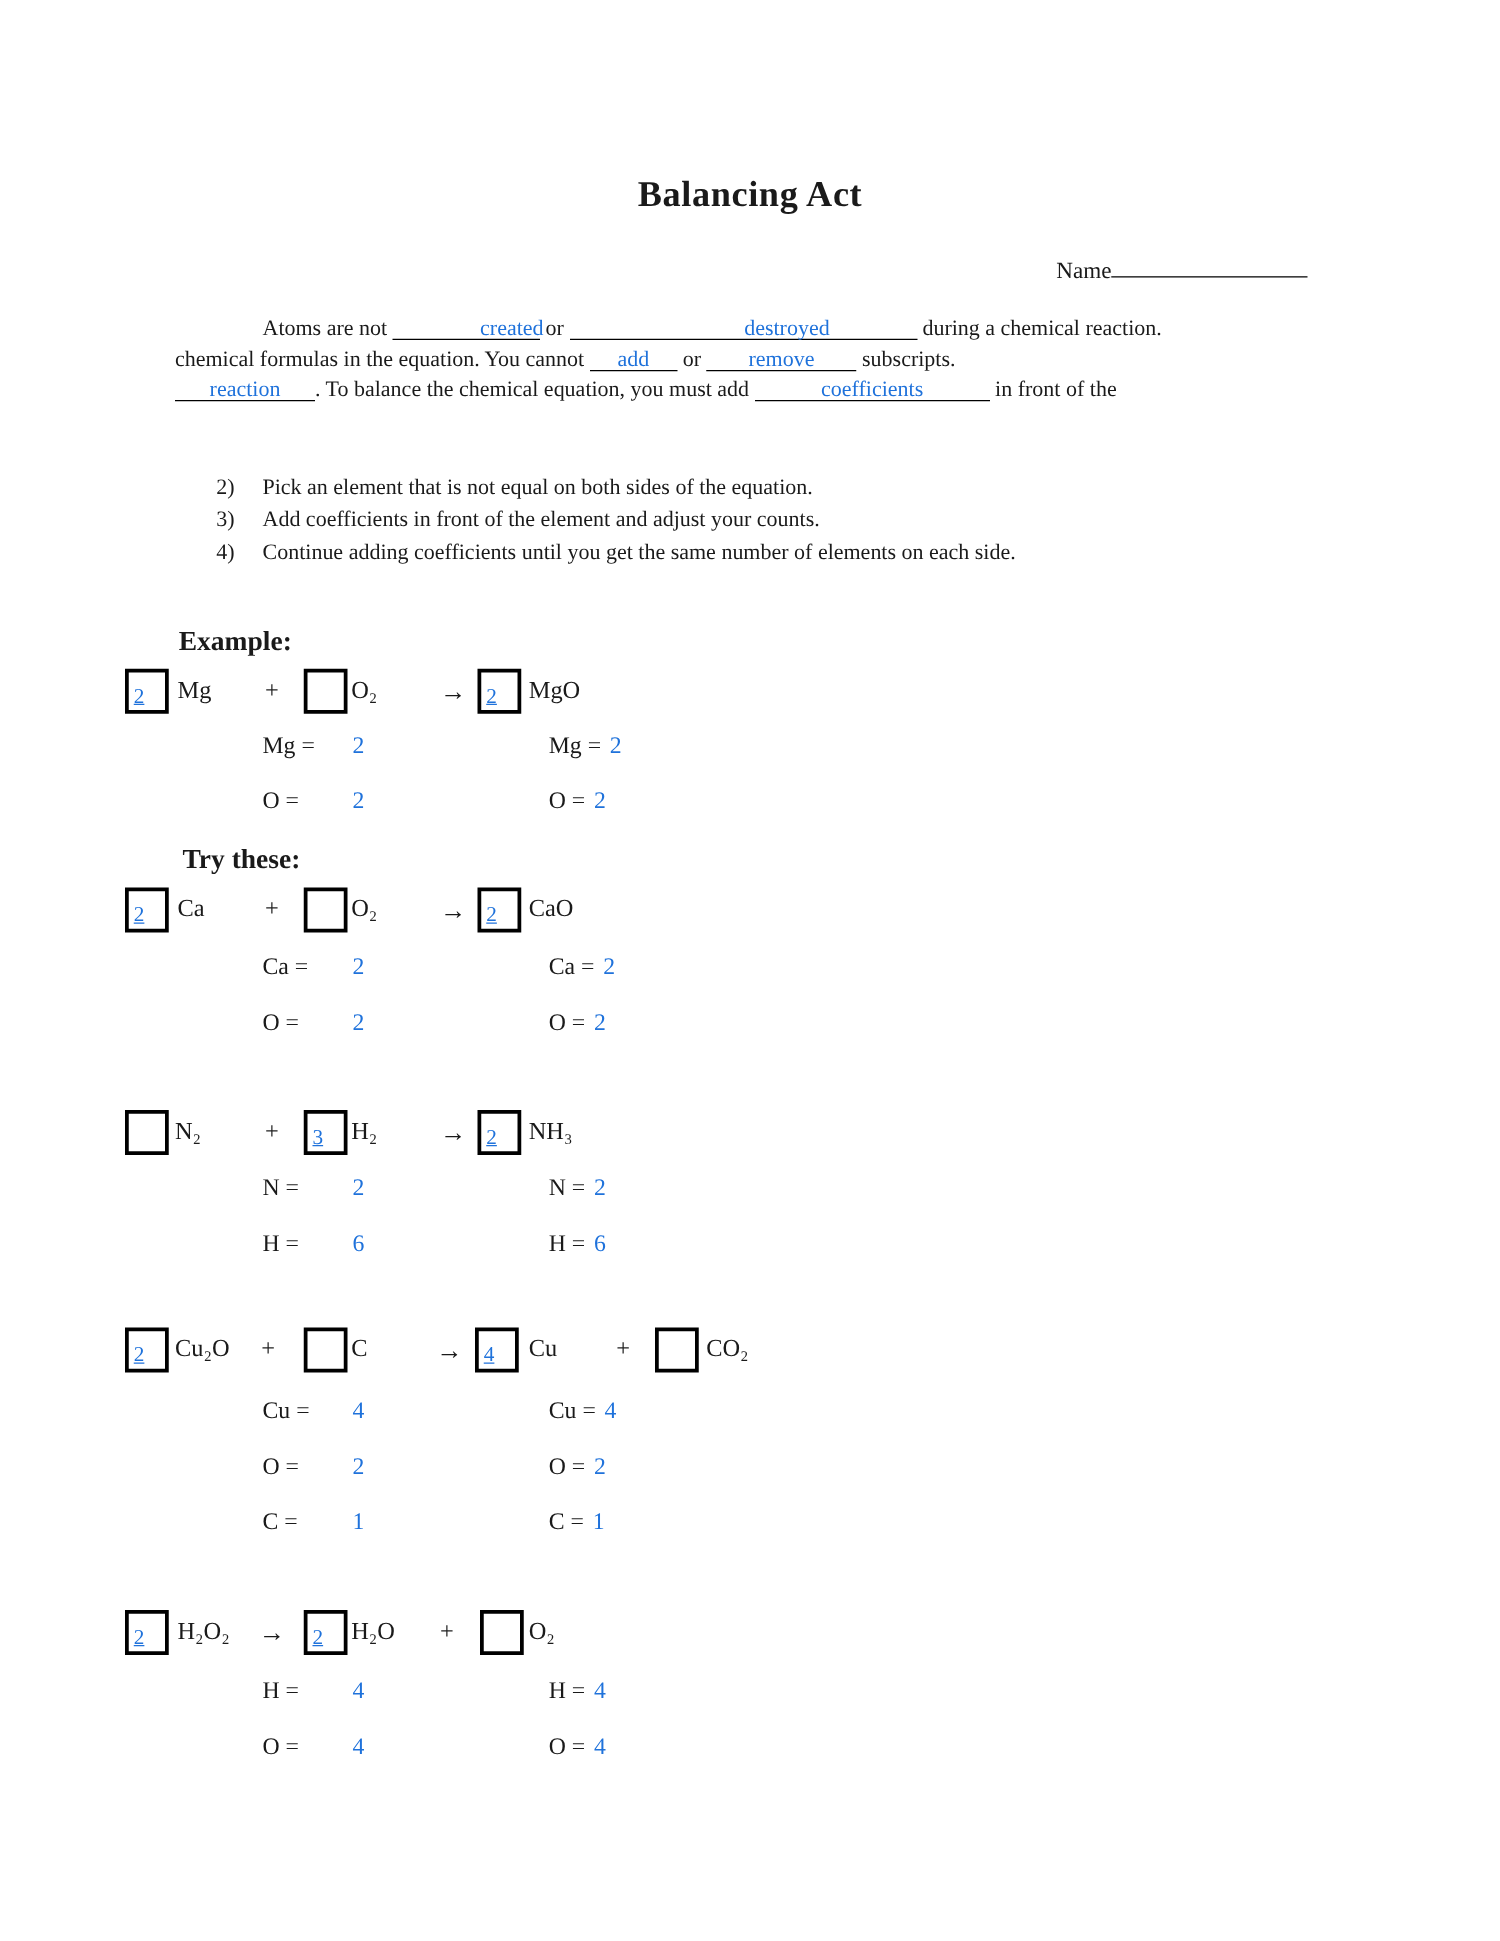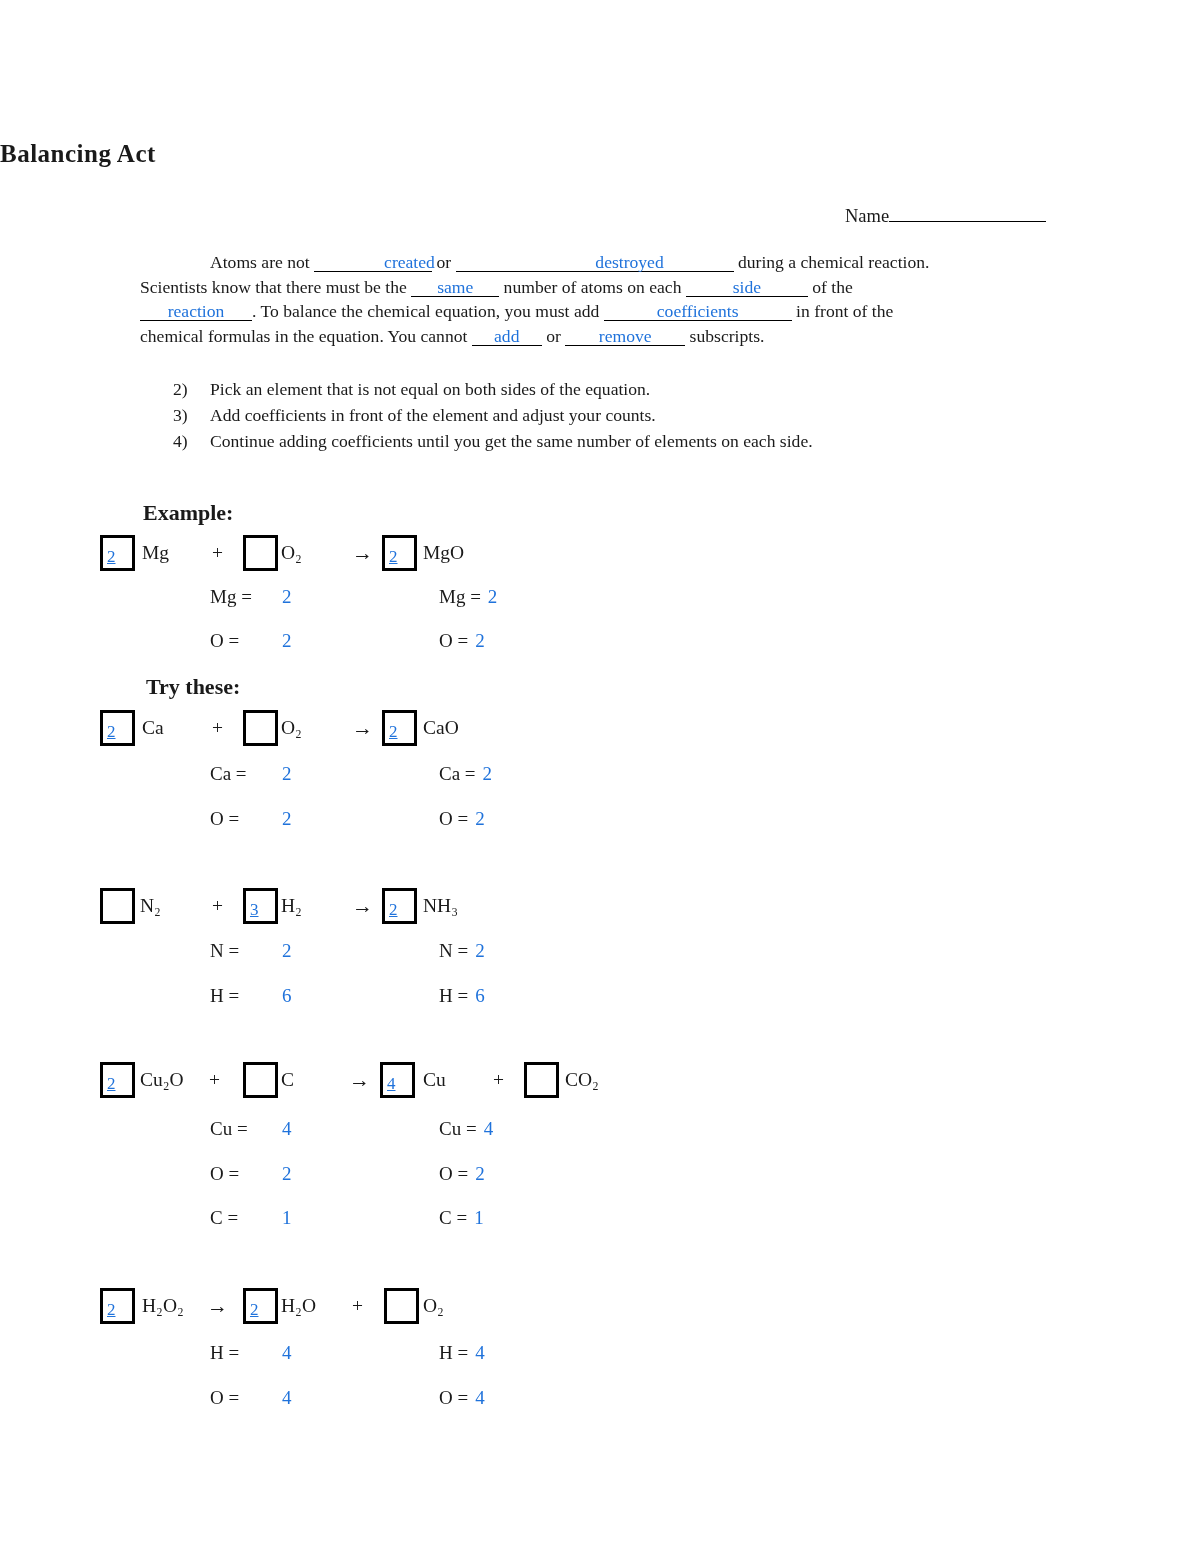--- a/index.html
+++ b/index.html
@@ -3,22 +3,22 @@
 <meta charset="utf-8">
 <style>
   :root { --blue: #1f72db; --ink: #1a1a1a; }
   html,body { margin:0; padding:0; background:#ffffff; }
   .page {
     position:relative; width:1200px; height:1553px; background:#fff;
     font-family:"Liberation Serif","DejaVu Serif",serif; color:var(--ink);
     overflow:hidden;
   }
   .abs { position:absolute; }
-  .title { top:140px; left:0; width:100%; 
-           font-size:25px; font-weight:bold; letter-spacing:0.5px; }
+  .title { top:140px; left:0; width:100%; text-align:center;
+           font-size:29px; font-weight:bold; letter-spacing:0.5px; }
   .name-row { top:202px; left:845px; font-size:18.5px; white-space:nowrap; }
   .name-blank { display:inline-block; width:157px; height:19px;
                 border-bottom:1.8px solid #000; vertical-align:baseline; }
   .intro { top:250px; left:140px; font-size:17.6px; line-height:24.6px; }
   .intro-line { white-space:nowrap; }
   .intro-line.first { text-indent:70px; }
   .blank { display:inline-block; border-bottom:1.7px solid #000;
            text-align:center; vertical-align:baseline; height:18px; line-height:18px; }
   .ans { color:var(--blue); }
   .steps { top:377px; left:173px; font-size:17.6px; line-height:25.9px; }
@@ -47,28 +47,25 @@
 
   <div class="abs name-row">
     <span>Name</span><span class="name-blank"></span>
   </div>
 
   <div class="abs intro">
     <div class="intro-line first">
       <span>Atoms are not </span><span class="blank" style="width:118px"><span class="ans">created</span></span><span> or </span><span class="blank" style="width:278px"><span class="ans">destroyed</span></span><span> during a chemical reaction.</span>
     </div>
     <div class="intro-line">
-      <span>Scientists know that there must be the </span><span class="blank" style="width:88px"><span class="ans">same</span></span><span> number of atoms on each </span><span class="blank" style="width:122px"><span class="ans">side</span></span><span> of the</span>
+      <span>chemical formulas in the equation. You cannot </span><span class="blank" style="width:70px"><span class="ans">add</span></span><span> or </span><span class="blank" style="width:120px"><span class="ans">remove</span></span><span> subscripts.</span>
     </div>
     <div class="intro-line">
       <span class="blank" style="width:112px"><span class="ans">reaction</span></span><span>. To balance the chemical equation, you must add </span><span class="blank" style="width:188px"><span class="ans">coefficients</span></span><span> in front of the</span>
     </div>
-    <div class="intro-line">
-      <span>chemical formulas in the equation. You cannot </span><span class="blank" style="width:70px"><span class="ans">add</span></span><span> or </span><span class="blank" style="width:120px"><span class="ans">remove</span></span><span> subscripts.</span>
-    </div>
   </div>
 
   <div class="abs steps">
     <div><span class="step-num">2)</span><span>Pick an element that is not equal on both sides of the equation.</span></div>
     <div><span class="step-num">3)</span><span>Add coefficients in front of the element and adjust your counts.</span></div>
     <div><span class="step-num">4)</span><span>Continue adding coefficients until you get the same number of elements on each side.</span></div>
   </div>
 
   <div class="abs section-head" style="top:500px;left:143px">Example:</div>
 

